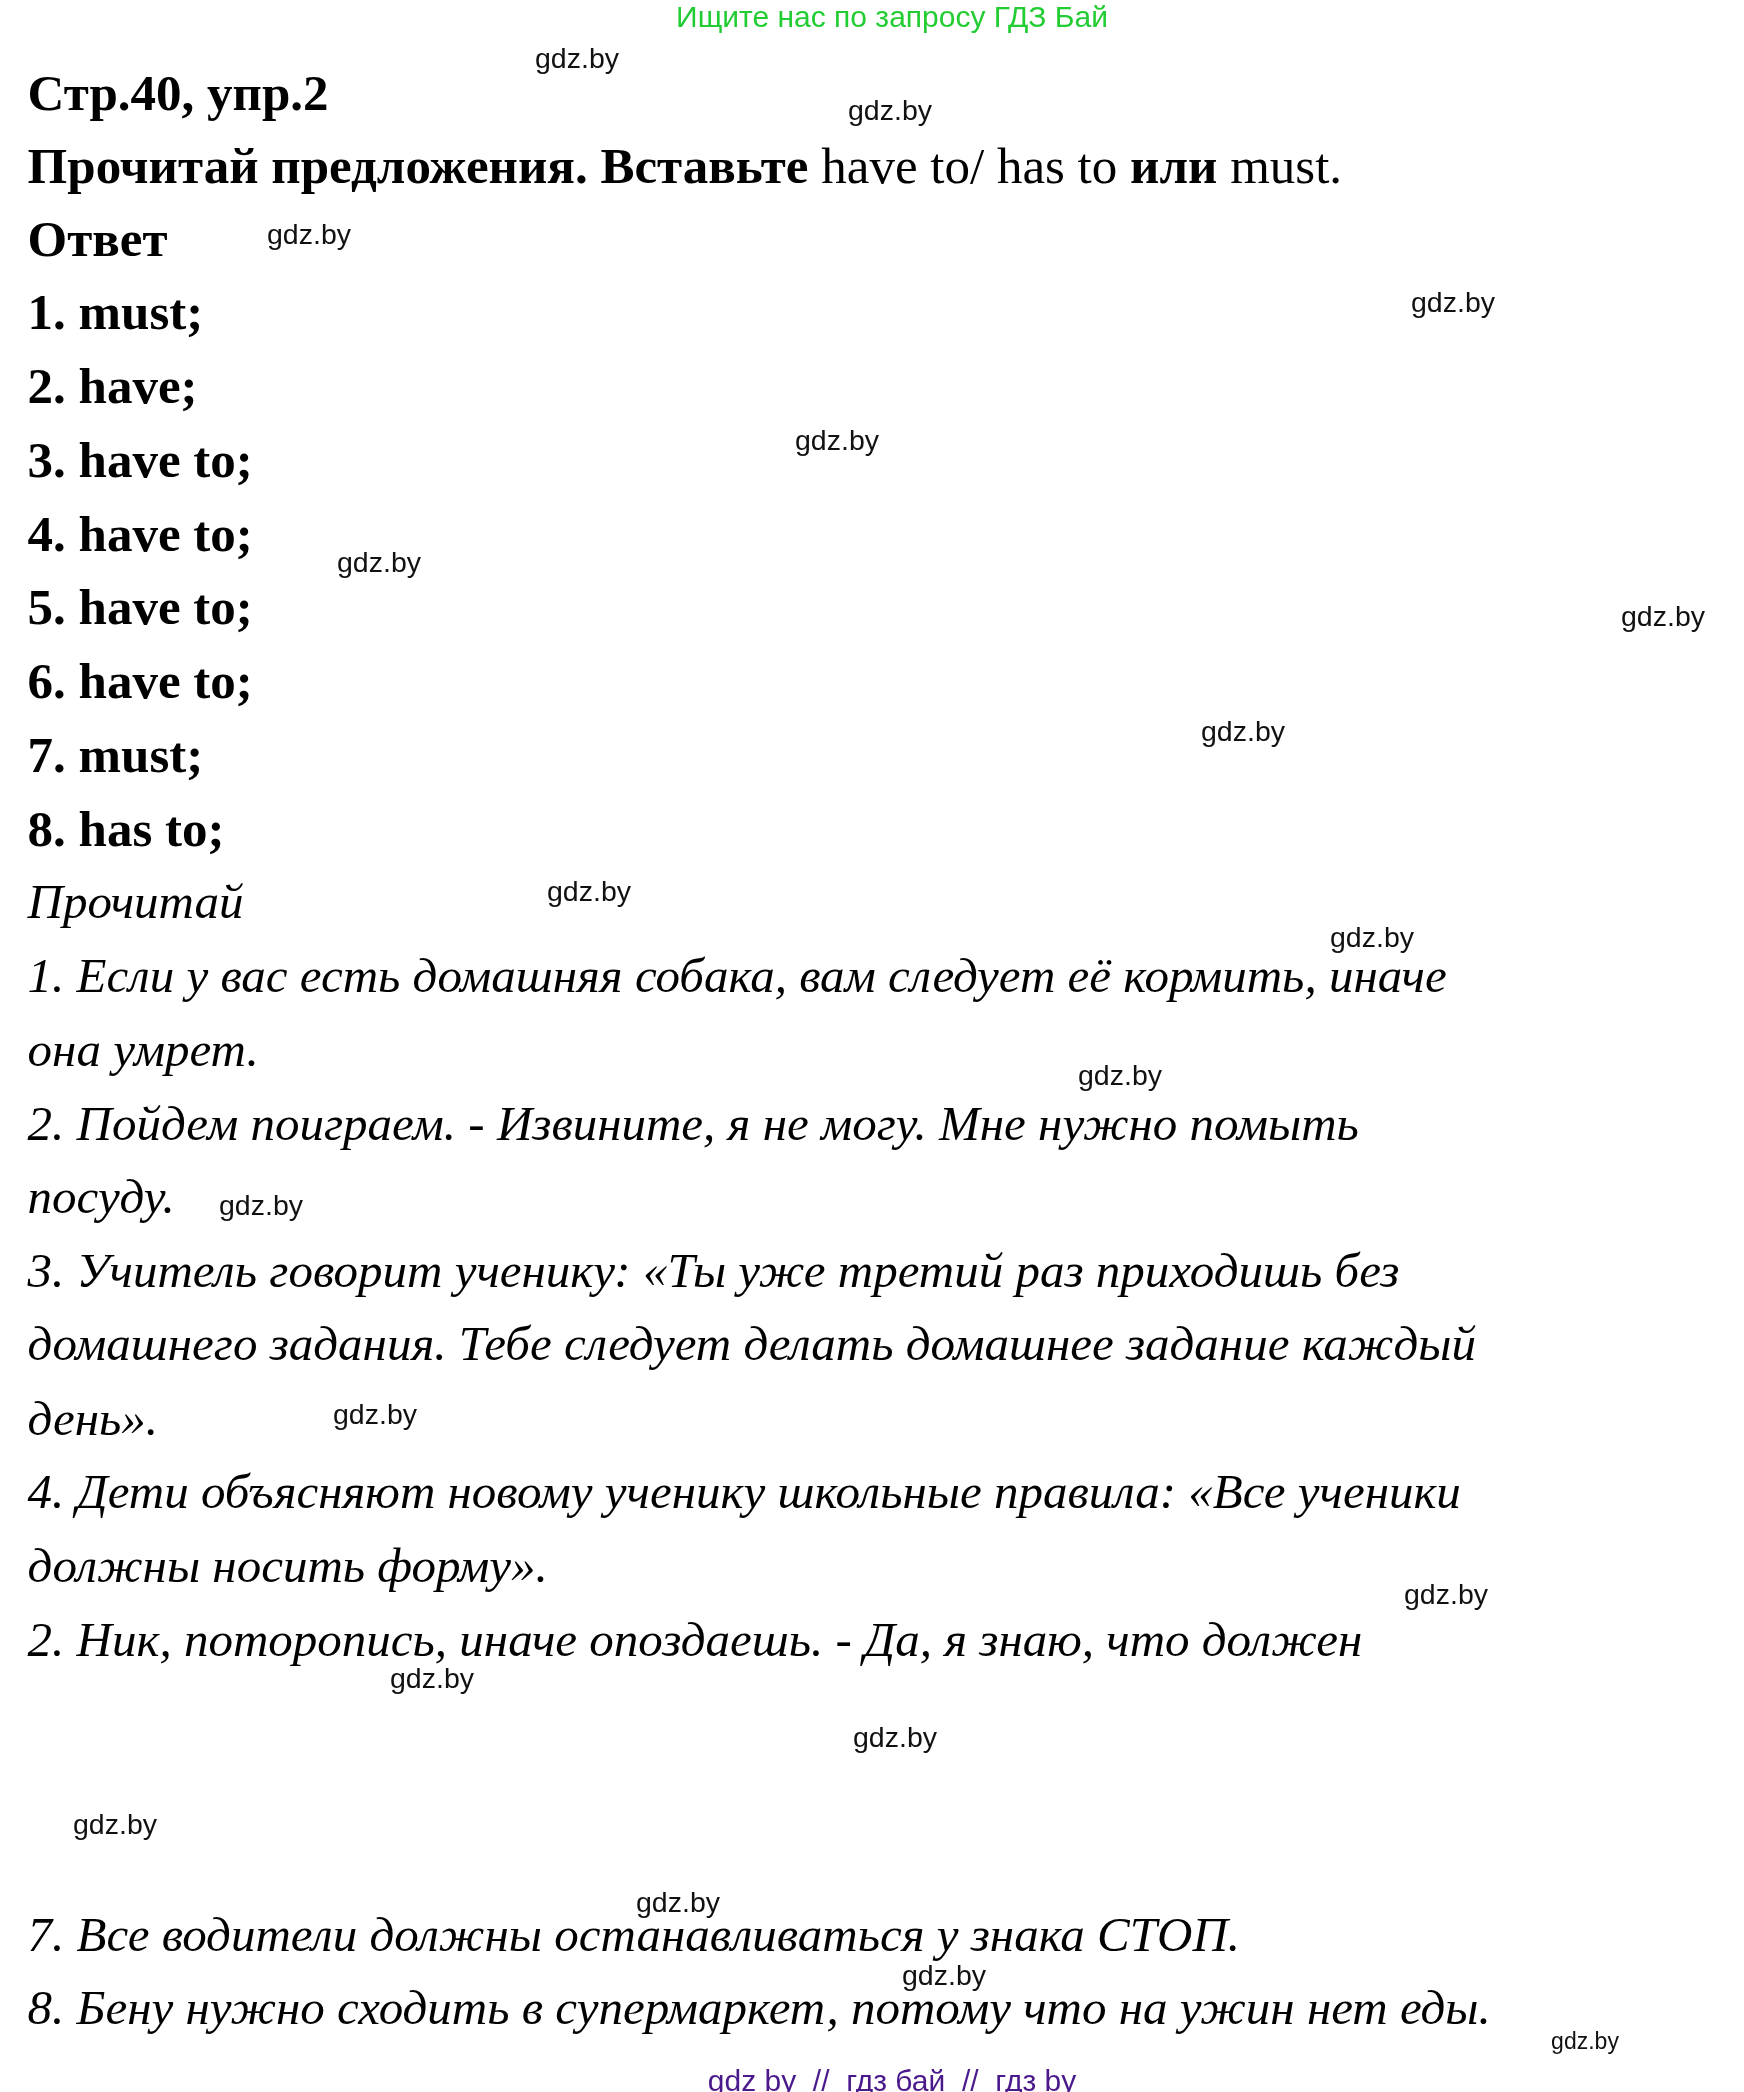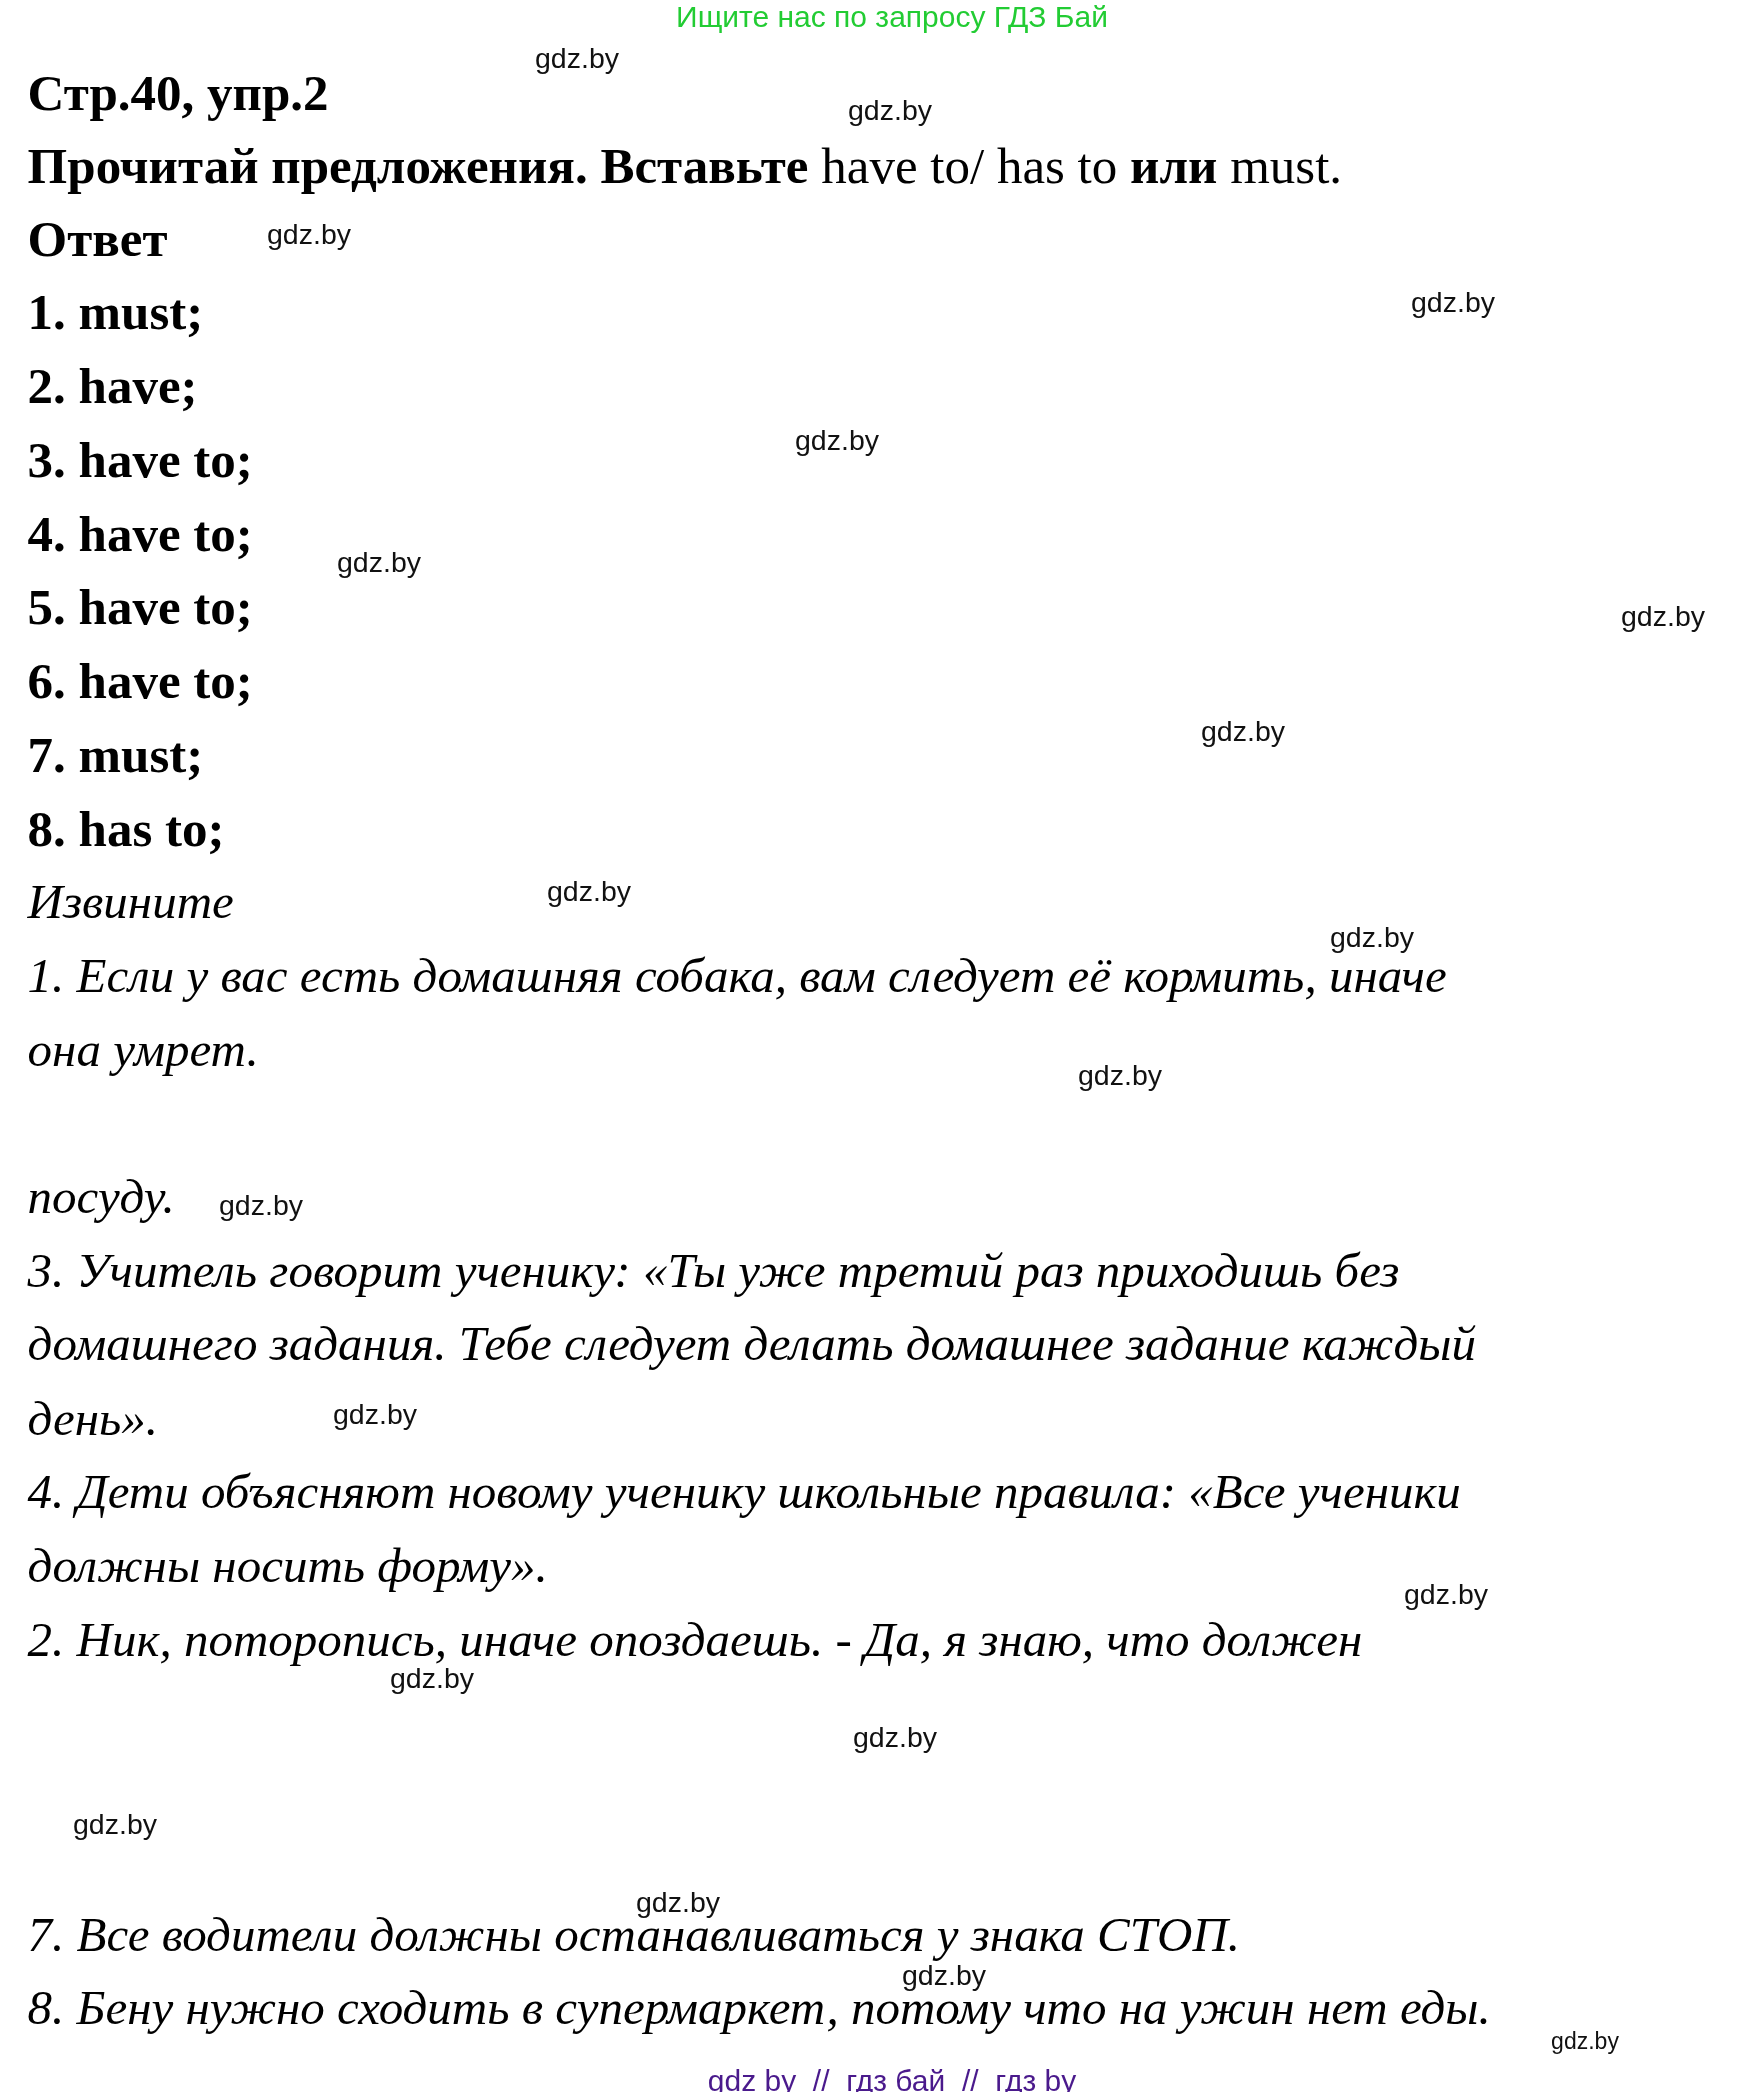--- a/index.html
+++ b/index.html
@@ -46,24 +46,25 @@
 
   <div class="line bold" style="top:284px">1. must;</div>
   <div class="line bold" style="top:358px">2. have;</div>
   <div class="line bold" style="top:432px">3. have to;</div>
   <div class="line bold" style="top:506px">4. have to;</div>
   <div class="line bold" style="top:579px">5. have to;</div>
   <div class="line bold" style="top:653px">6. have to;</div>
   <div class="line bold" style="top:727px">7. must;</div>
   <div class="line bold" style="top:801px">8. has to;</div>
 
-  <div class="line italic" style="top:873px">Извините</div>
+  <div class="line italic" style="top:873px">Прочитай</div>
 
   <div class="line italic" style="top:947px">1. Если у вас есть домашняя собака, вам следует её кормить, иначе</div>
   <div class="line italic" style="top:1021px">она умрет.</div>
+  <div class="line italic" style="top:1095px">2. Пойдем поиграем. - Извините, я не могу. Мне нужно помыть</div>
   <div class="line italic" style="top:1168px">посуду.</div>
   <div class="line italic" style="top:1242px">3. Учитель говорит ученику: «Ты уже третий раз приходишь без</div>
   <div class="line italic" style="top:1315px">домашнего задания. Тебе следует делать домашнее задание каждый</div>
   <div class="line italic" style="top:1390px">день».</div>
   <div class="line italic" style="top:1463px">4. Дети объясняют новому ученику школьные правила: «Все ученики</div>
   <div class="line italic" style="top:1537px">должны носить форму».</div>
   <div class="line italic" style="top:1611px">2. Ник, поторопись, иначе опоздаешь. - Да, я знаю, что должен</div>
   <div class="line italic" style="top:1906px">7. Все водители должны останавливаться у знака СТОП.</div>
   <div class="line italic" style="top:1979px">8. Бену нужно сходить в супермаркет, потому что на ужин нет еды.</div>
 

